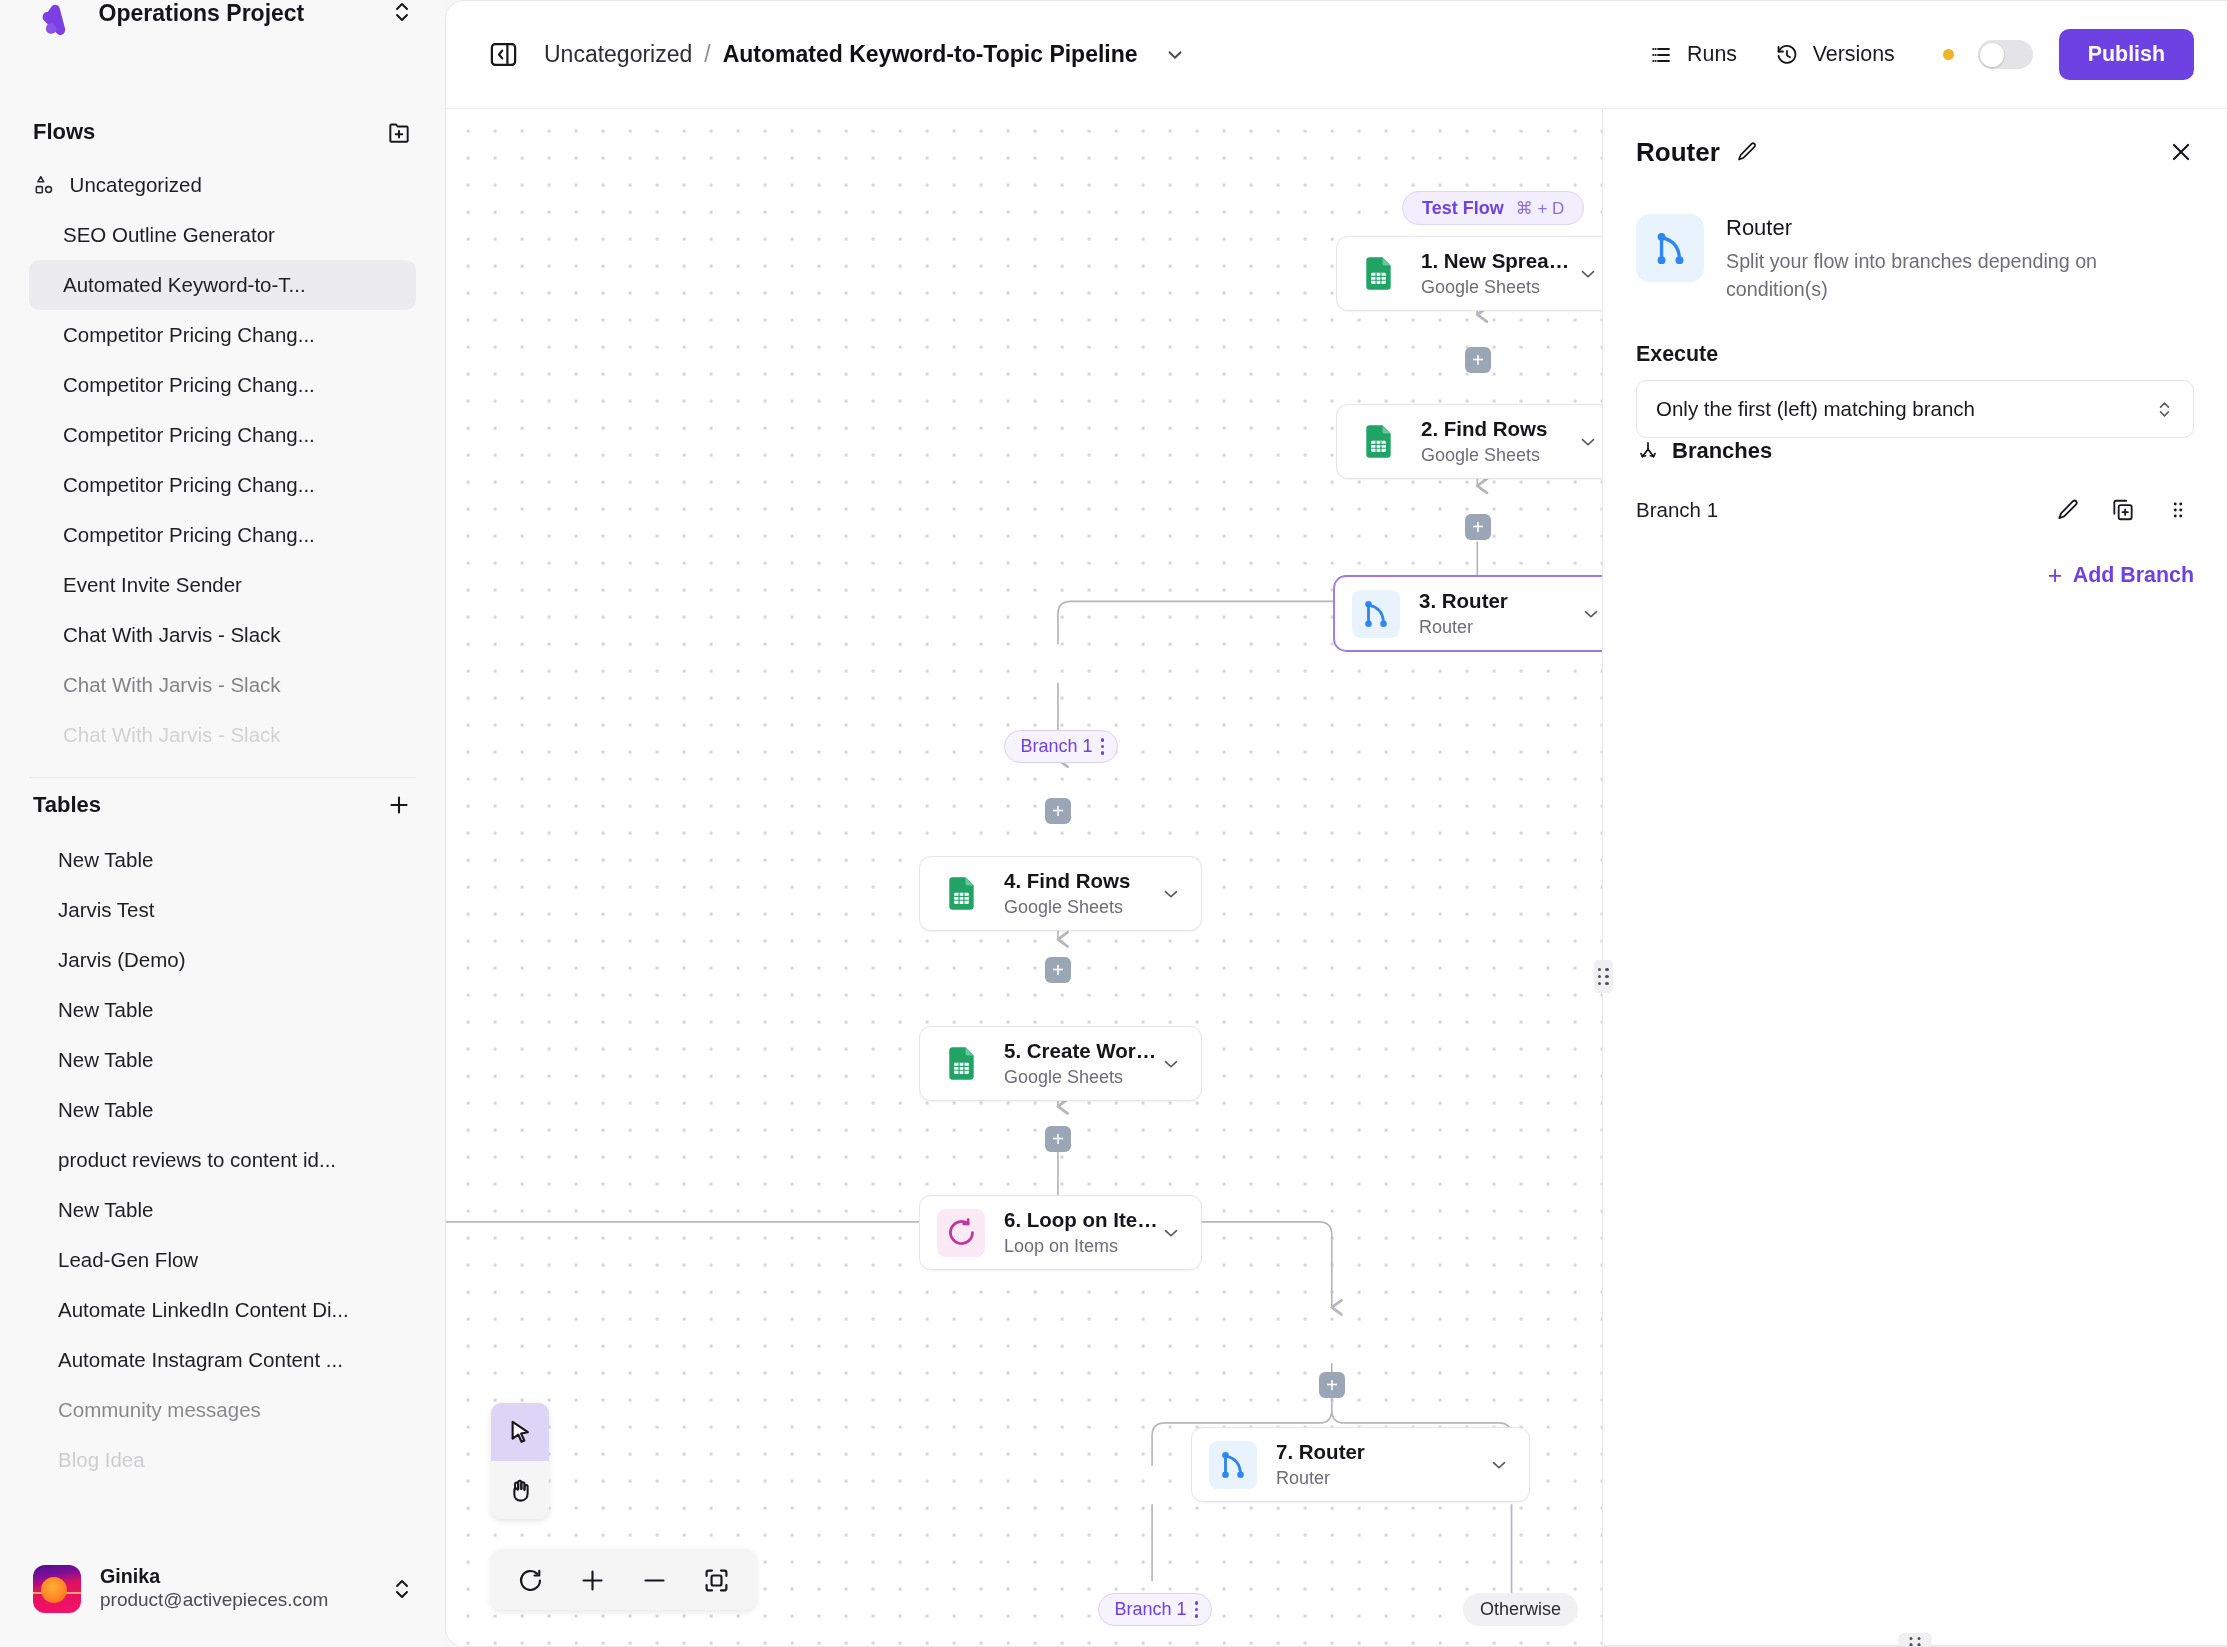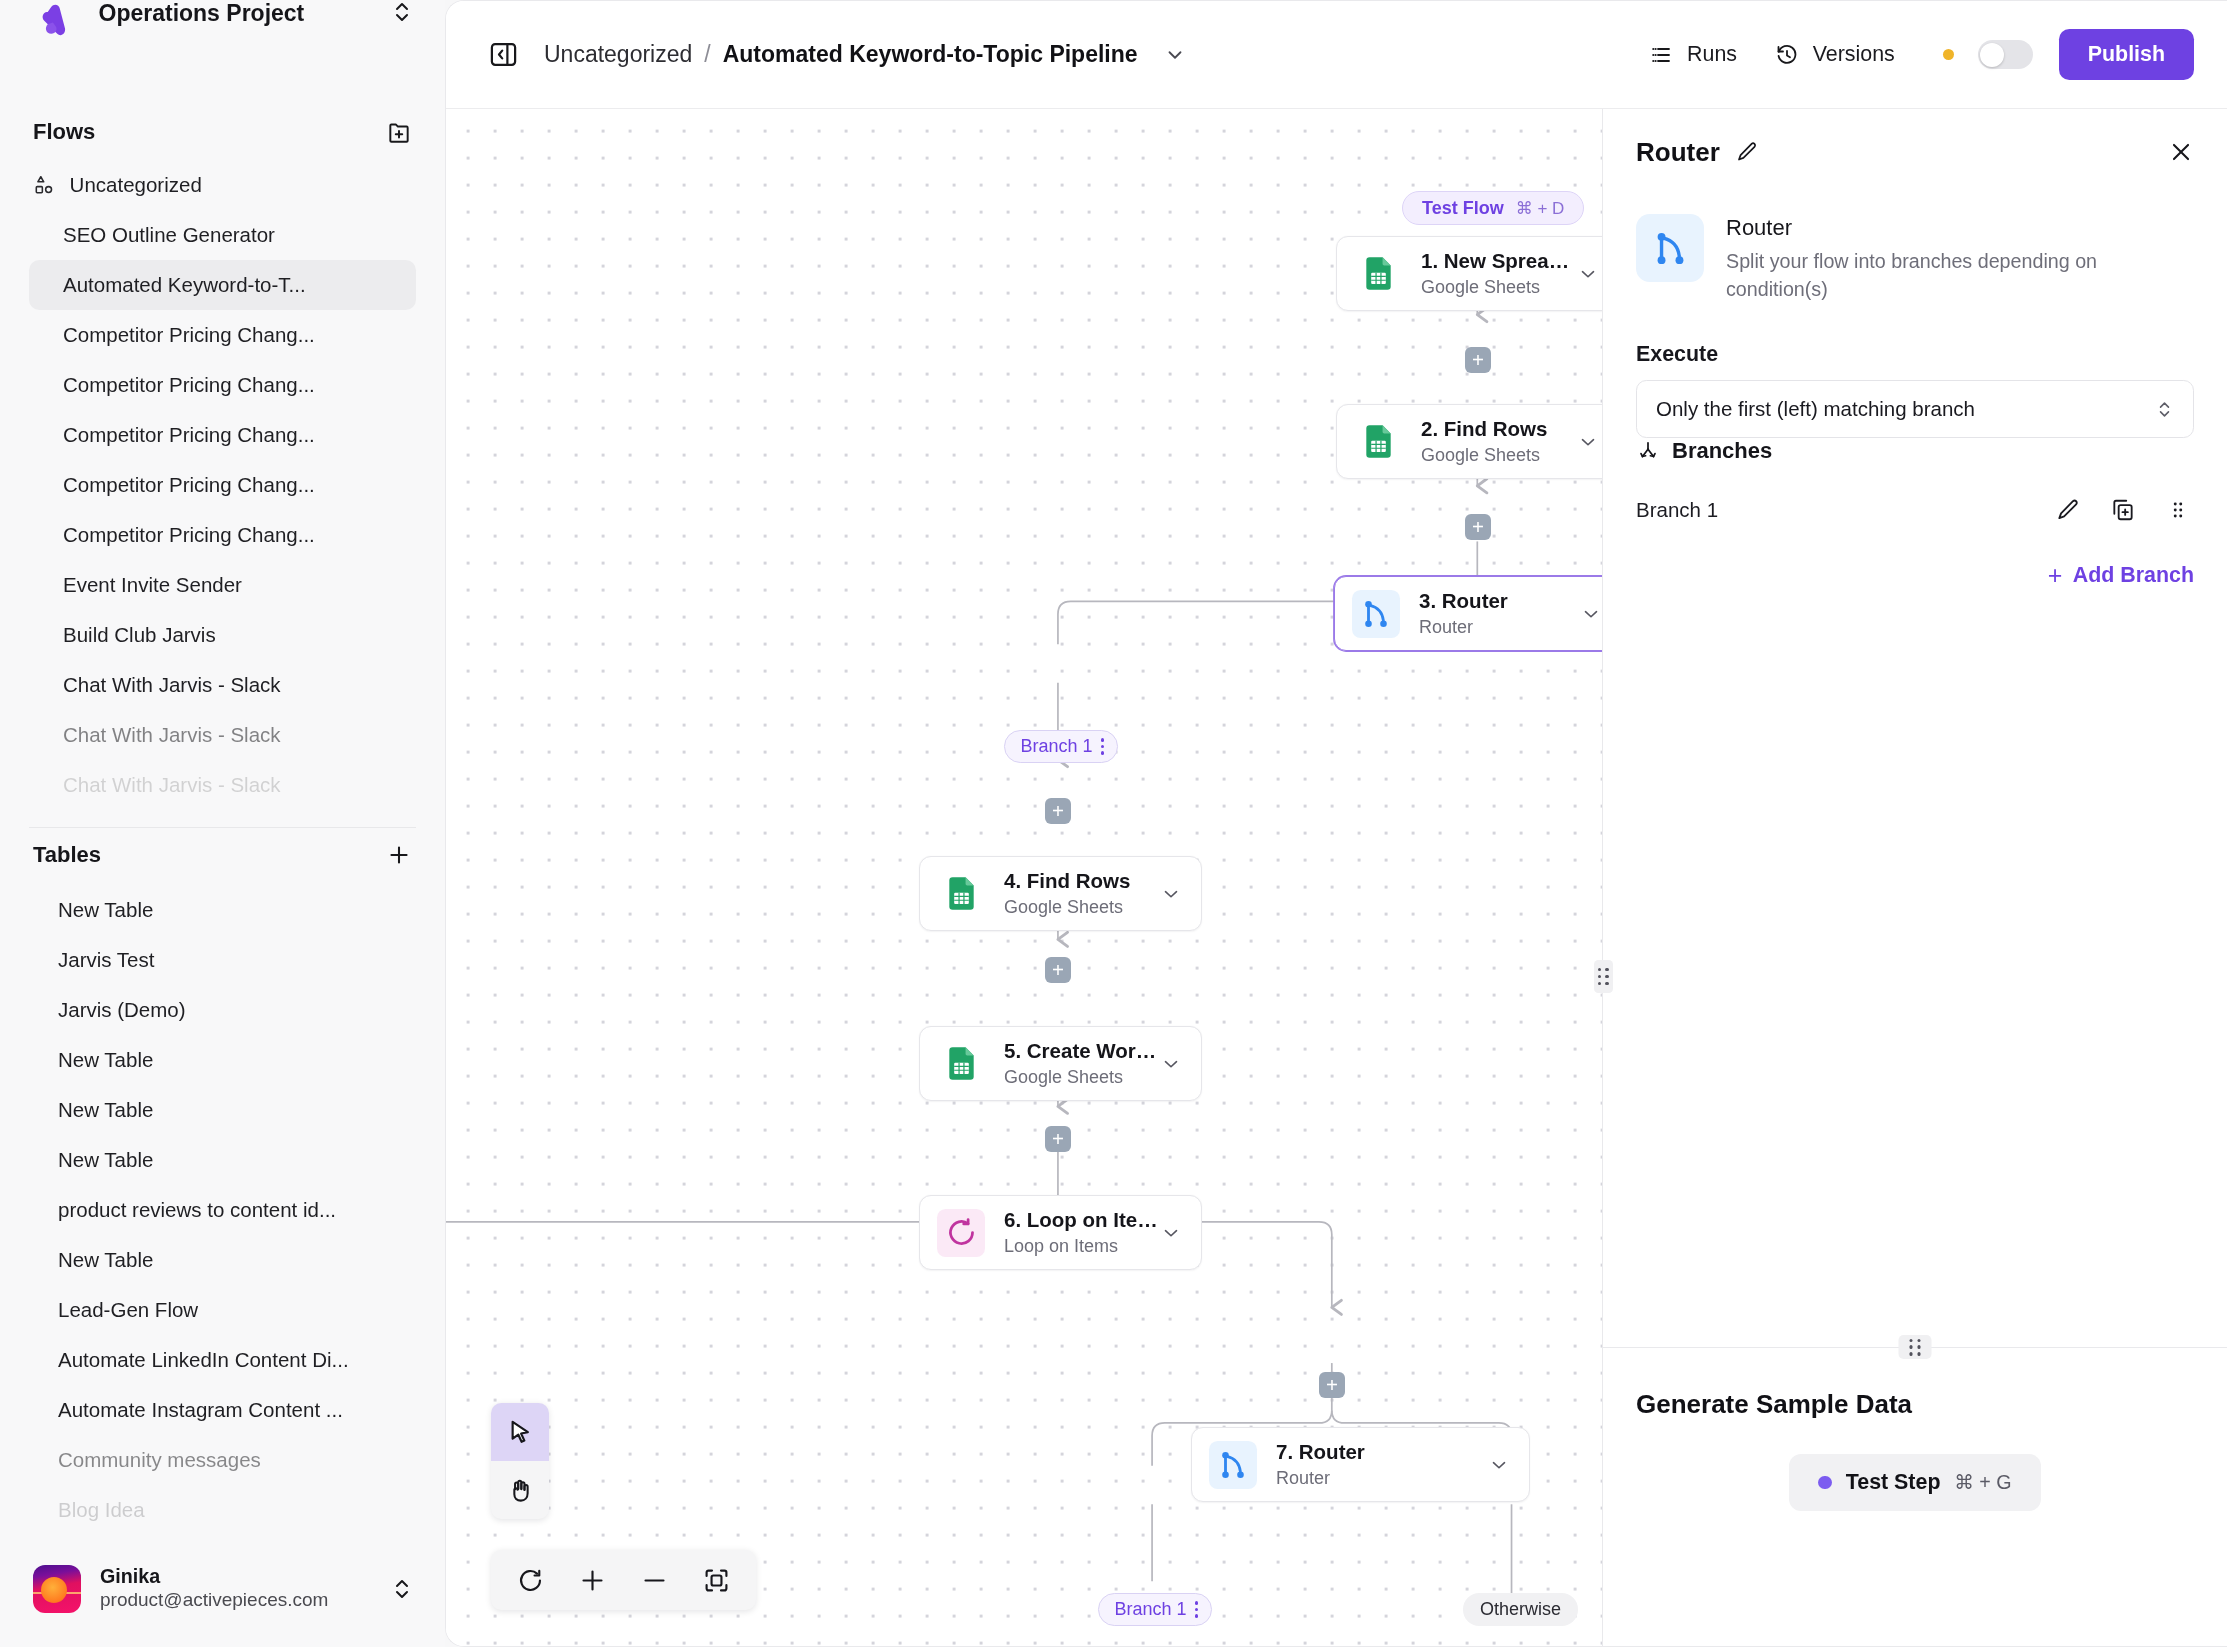--- a/index.html
+++ b/index.html
@@ -301,21 +301,20 @@
 
     <div class="flow-list">
       <div class="flow-item">SEO Outline Generator</div>
       <div class="flow-item active">Automated Keyword-to-T...</div>
       <div class="flow-item">Competitor Pricing Chang...</div>
       <div class="flow-item">Competitor Pricing Chang...</div>
       <div class="flow-item">Competitor Pricing Chang...</div>
       <div class="flow-item">Competitor Pricing Chang...</div>
       <div class="flow-item">Competitor Pricing Chang...</div>
       <div class="flow-item">Event Invite Sender</div>
-      <div class="flow-item">Build Club Jarvis</div>
       <div class="flow-item">Chat With Jarvis - Slack</div>
       <div class="flow-item f1">Chat With Jarvis - Slack</div>
       <div class="flow-item f2">Chat With Jarvis - Slack</div>
     </div>
 
     <div class="sb-divider"></div>
 
     <div class="sb-sec-title">
       <span class="t">Tables</span>
       <span class="act">
@@ -776,26 +775,18 @@
                 <i></i>
                 <i></i>
                 <i></i>
                 <i></i>
                 <i></i>
                 <i></i>
               </span>
           </span>
         </div>
 
-        <div class="rp-bottom">
-          <div class="gsd-title">Generate Sample Data</div>
-          <div class="test-step">
-            <span class="sdot"></span>
-            <span class="slab">Test Step</span>
-            <span class="skb">⌘ + G</span>
-          </div>
-        </div>
       </aside>
 
     </div>
   </main>
 </div>
 
 
 </body></html>

